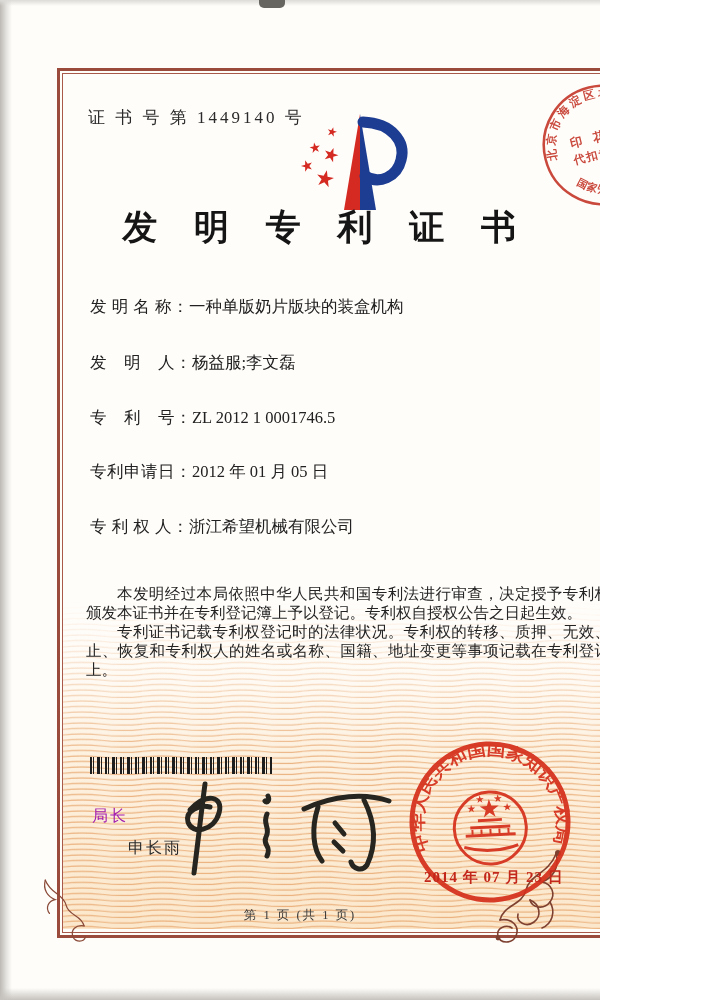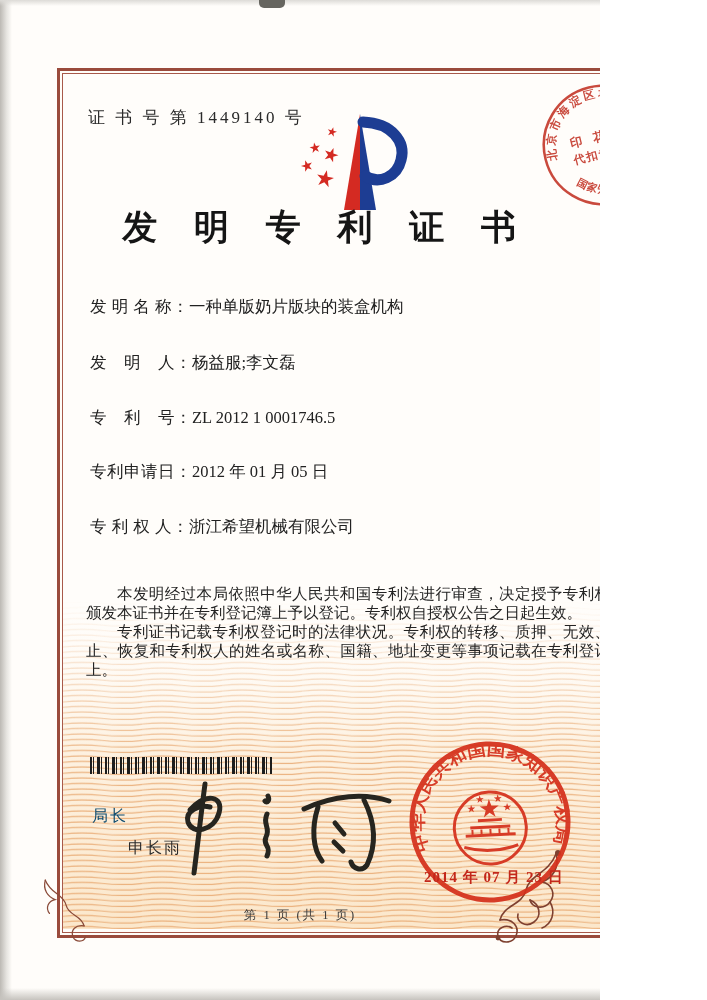--- a/index.html
+++ b/index.html
@@ -29,21 +29,21 @@
   .row .lab{letter-spacing:0.5px;}
   .body-text{position:absolute;left:86px;top:584px;width:540px;font-size:15.5px;
     line-height:19px;text-align:justify;color:#242424;}
   .body-text p{margin:0;text-indent:2em;}
   .barcode{position:absolute;left:90px;top:757px;width:182px;height:17px;
     background:repeating-linear-gradient(90deg,
       #1d1d1d 0 2px,rgba(0,0,0,0) 2px 3px,
       #1d1d1d 3px 4px,rgba(0,0,0,0) 4px 7px,
       #1d1d1d 7px 10px,rgba(0,0,0,0) 10px 11px,
       #1d1d1d 11px 12px,rgba(0,0,0,0) 12px 15px);}
-  .signer-role{position:absolute;left:92px;top:806px;font-size:16px;color:#0c4a6e;letter-spacing:2px;}
+  .signer-role{position:absolute;left:92px;top:806px;font-size:16px;color:#a21caf;letter-spacing:2px;}
   .signer-name{position:absolute;left:92px;top:838px;font-size:16px;color:#2b2b2b;letter-spacing:2px;margin-left:36px;}
   .signature{position:absolute;left:148px;top:780px;width:252px;height:102px;}
   .tax-stamp{position:absolute;left:531px;top:74px;width:144px;height:142px;opacity:.92;}
   .official-seal{position:absolute;left:406px;top:738px;width:168px;height:168px;opacity:.93;
     transform:rotate(-3deg);}
   .seal-date{position:absolute;left:424px;top:868px;font-size:15px;font-weight:bold;
     color:#c3271b;letter-spacing:1px;white-space:nowrap;}
   .footer{position:absolute;left:0;right:0;top:907px;text-align:center;font-size:12.5px;
     letter-spacing:2px;color:#3a3a3a;}
   .corner-orn{position:absolute;pointer-events:none;}

